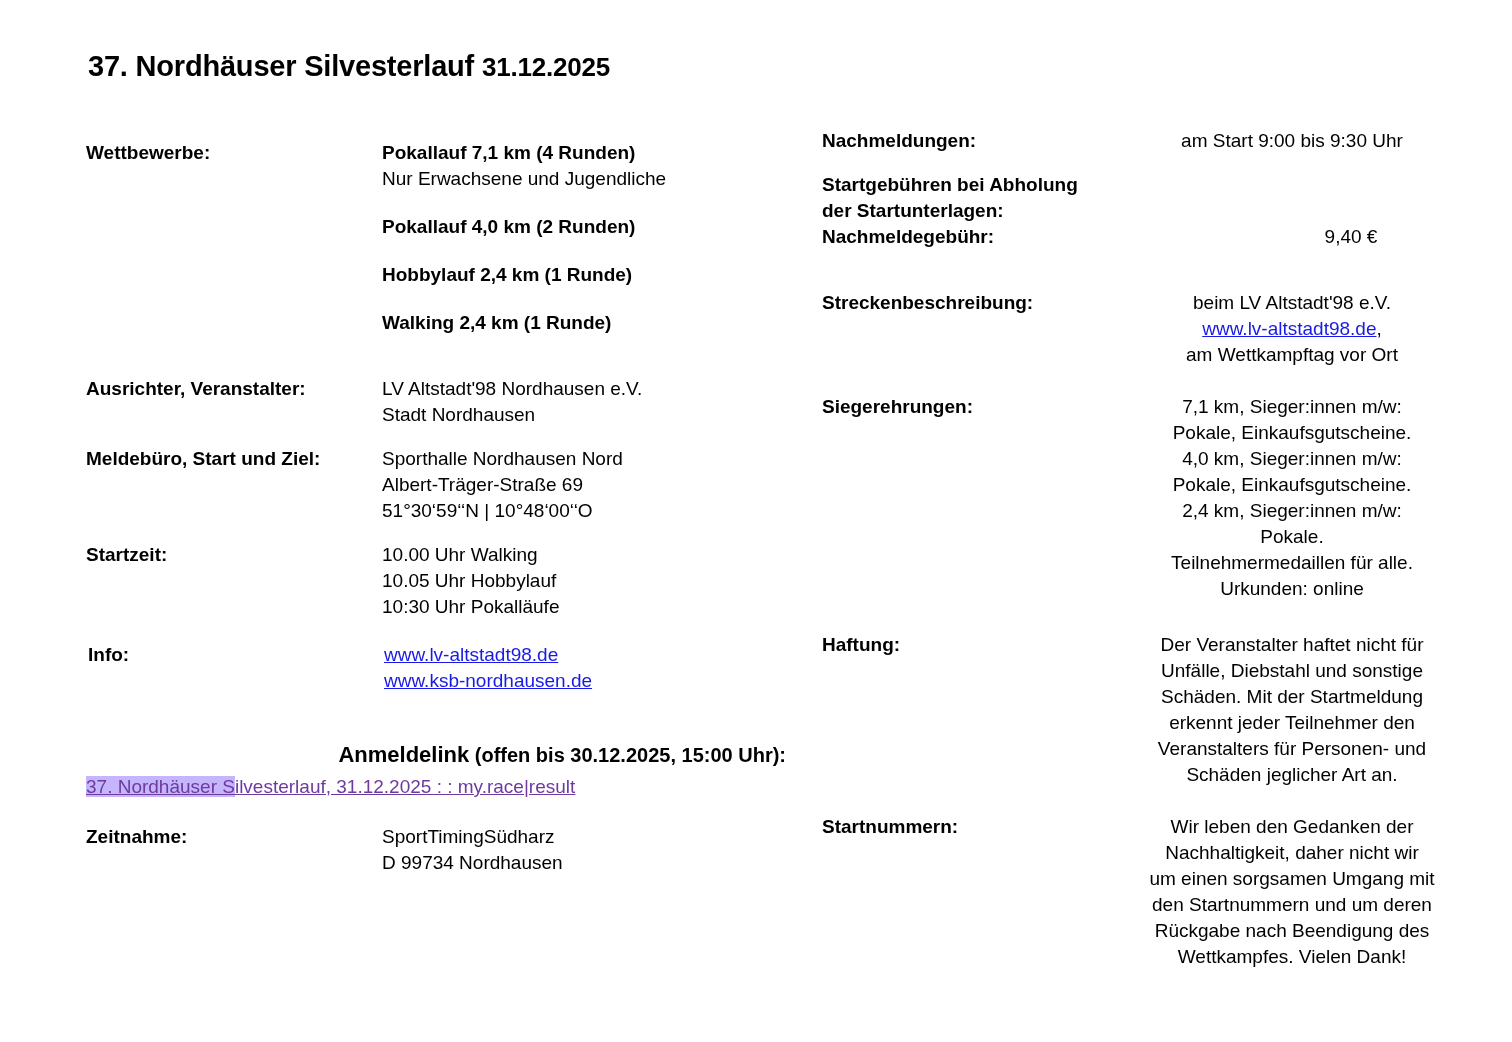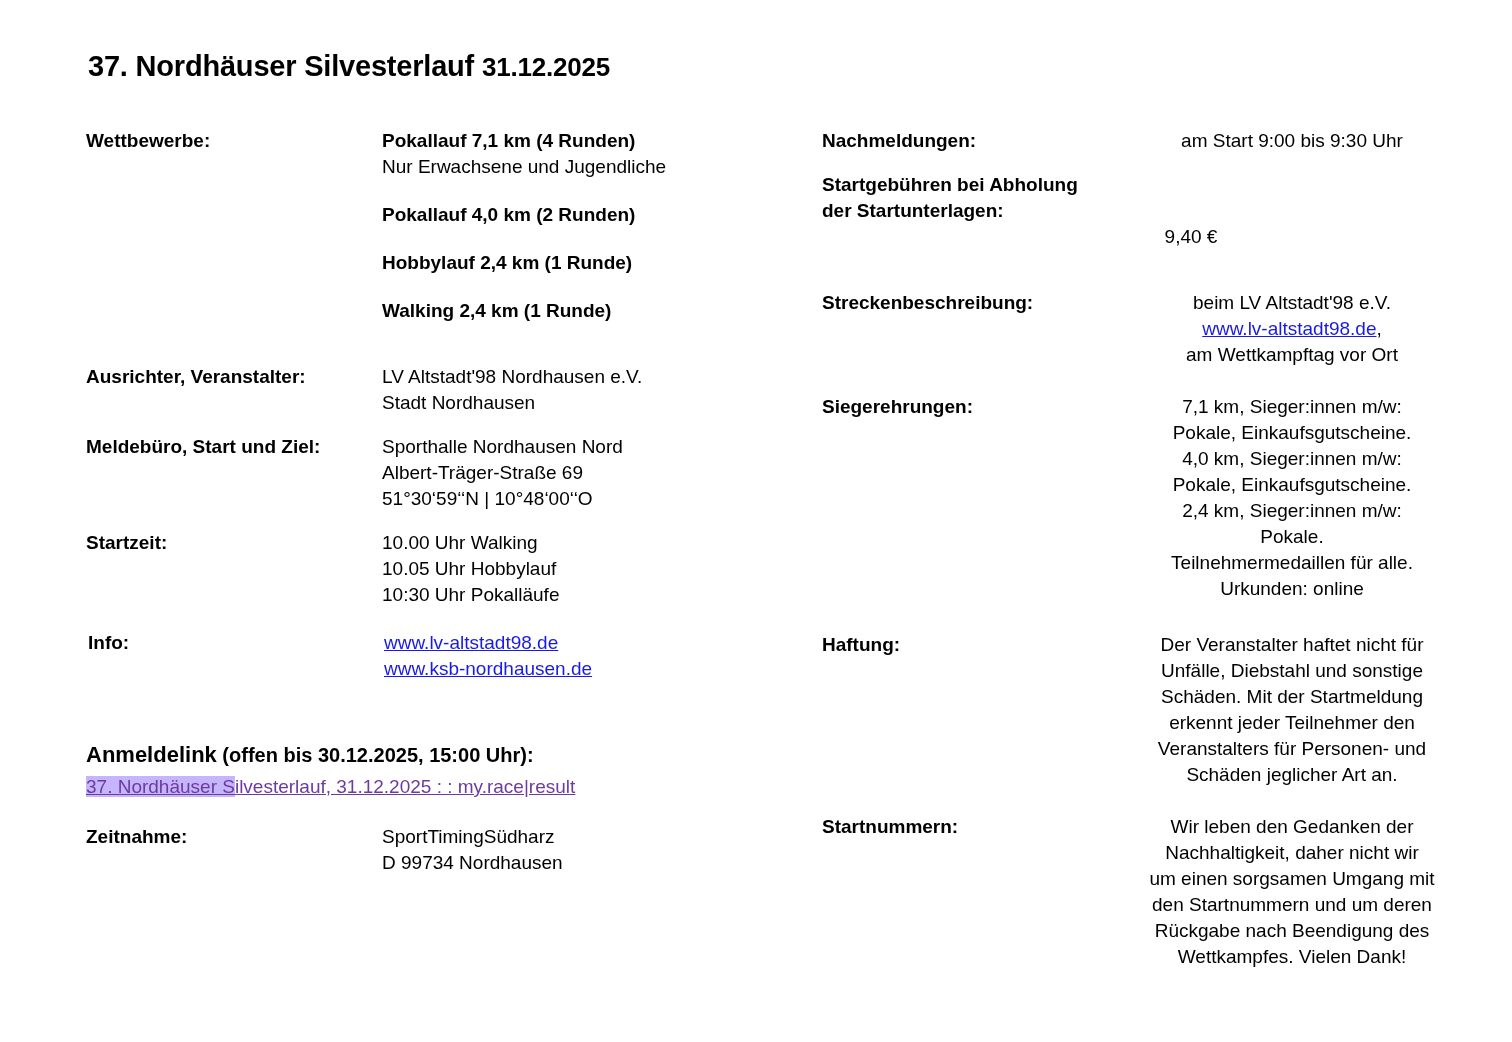--- a/index.html
+++ b/index.html
@@ -32,21 +32,21 @@
     white-space: nowrap;
   }
   .title .date {
     font-size: 26px;
     font-weight: bold;
   }
   
   .col-left {
     position: absolute;
     left: 86px;
-    top: 128px;
+    top: 140px;
     width: 700px;
   }
   .col-right {
     position: absolute;
     left: 822px;
     top: 128px;
     width: 620px;
   }
   .row {
     display: flex;
@@ -94,20 +94,21 @@
   .anmelde-block {
     position: absolute;
     left: 86px;
     top: 740px;
     width: 700px;
   }
   .anmelde-head {
     font-size: 22px;
     font-weight: bold;
     line-height: 30px;
+    text-align: right;
   }
   .anmelde-head .sub {
     font-size: 20px;
     font-weight: bold;
   }
   .anmelde-link {
     margin-top: 4px;
     display: inline-block;
   }
   .highlight {
@@ -226,20 +227,21 @@
     <div class="spacer-18"></div>
 
     <div class="row">
       <div class="r-label">
         <div class="label">Startgebühren bei Abholung</div>
         <div class="label">der Startunterlagen:</div>
       </div>
     </div>
 
     <div class="row">
+      <div class="label r-label">Nachmeldegebühr:</div>
       <div class="r-val">
         <div class="fee-table">
           <div class="value"></div>
           <div class="value nowrap">9,40 €</div>
         </div>
       </div>
     </div>
 
     <div class="spacer-40"></div>
 

